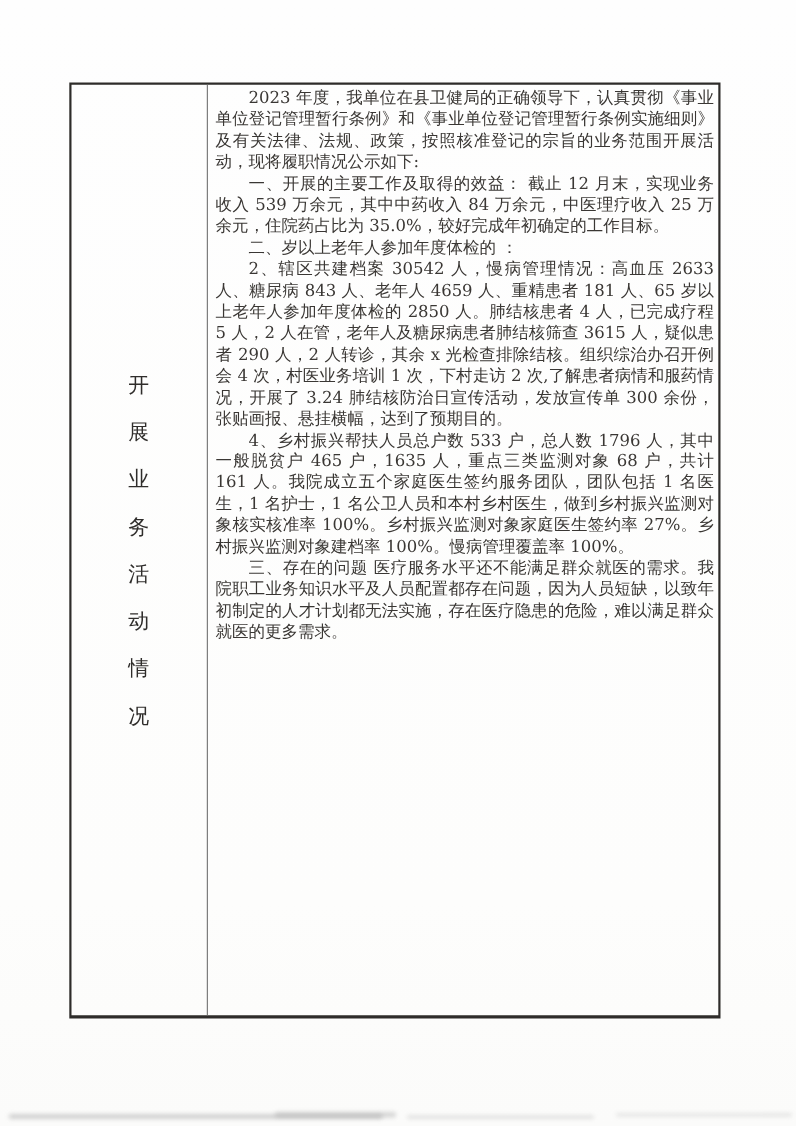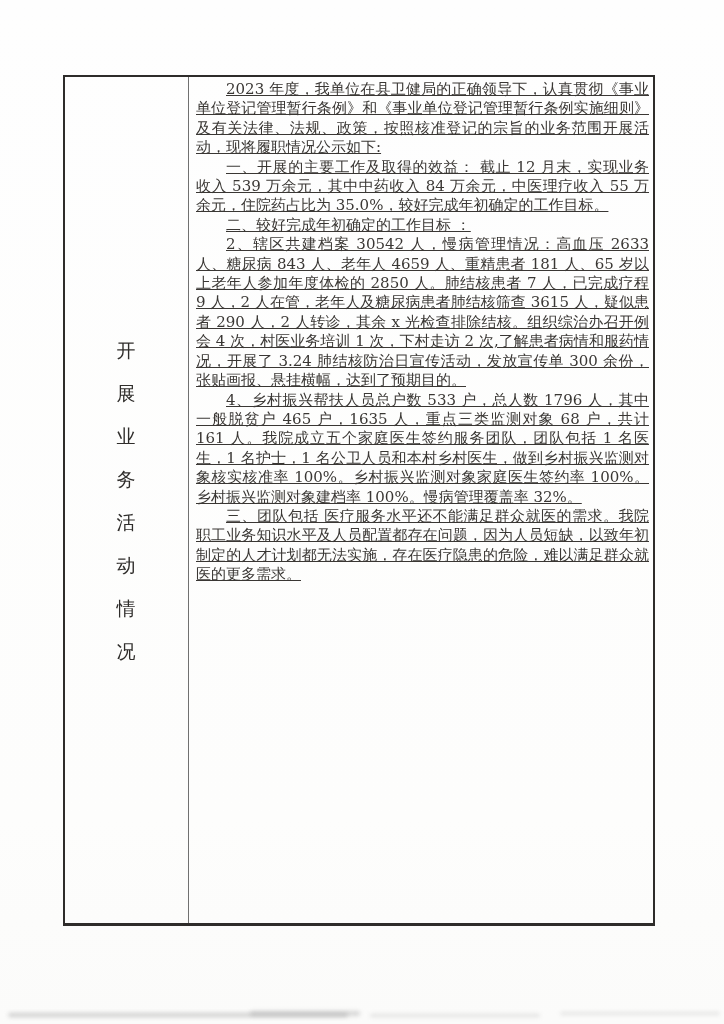--- a/index.html
+++ b/index.html
@@ -26,21 +26,21 @@
     letter-spacing:1px;
   }
   .row-header-cell span{display:block;line-height:20px;}
   .body-cell{
     flex:1;box-sizing:border-box;
     padding:3px 4px 0 7px;
     font-size:15px;line-height:19.4px;
     color:#3a3734;
     text-align:justify;
   }
-  .para{margin:0;text-indent:2em;text-decoration:underline;}
+  .para{margin:0;text-indent:2em;}
   .scan-shadow{
     position:absolute;background:#a8a8a8;filter:blur(2px);
     border-radius:2px;
   }
   .shadow-1{left:8px;top:1013px;width:340px;height:4px;opacity:.55;}
   .shadow-2{left:370px;top:1014px;width:170px;height:3px;opacity:.35;}
   .shadow-3{left:560px;top:1012px;width:160px;height:3px;opacity:.30;}
   .shadow-4{left:250px;top:1011px;width:110px;height:5px;opacity:.45;}
 </style>
 </head>
@@ -56,25 +56,25 @@
       <span>业</span>
       <span>务</span>
       <span>活</span>
       <span>动</span>
       <span>情</span>
       <span>况</span>
     </div>
 
     <div class="body-cell">
       <p class="para">2023 年度，我单位在县卫健局的正确领导下，认真贯彻《事业单位登记管理暂行条例》和《事业单位登记管理暂行条例实施细则》及有关法律、法规、政策，按照核准登记的宗旨的业务范围开展活动，现将履职情况公示如下:</p>
-      <p class="para">一、开展的主要工作及取得的效益：  截止 12 月末，实现业务收入 539 万余元，其中中药收入 84 万余元，中医理疗收入 55 万余元，住院药占比为 35.0%，较好完成年初确定的工作目标。</p>
-      <p class="para">二、较好完成年初确定的工作目标 ：</p>
-      <p class="para">2、辖区共建档案 30542 人，慢病管理情况：高血压 2633 人、糖尿病 843 人、老年人 4659 人、重精患者 181 人、65 岁以上老年人参加年度体检的 2850 人。肺结核患者 7 人，已完成疗程 9 人，2 人在管，老年人及糖尿病患者肺结核筛查 3615 人，疑似患者 290 人，2 人转诊，其余 x 光检查排除结核。组织综治办召开例会 4 次，村医业务培训 1 次，下村走访 2 次,了解患者病情和服药情况，开展了 3.24 肺结核防治日宣传活动，发放宣传单 300 余份，张贴画报、悬挂横幅，达到了预期目的。</p>
-      <p class="para">4、乡村振兴帮扶人员总户数 533 户，总人数 1796 人，其中一般脱贫户 465 户，1635 人，重点三类监测对象 68 户，共计 161 人。我院成立五个家庭医生签约服务团队，团队包括 1 名医生，1 名护士，1 名公卫人员和本村乡村医生，做到乡村振兴监测对象核实核准率 100%。乡村振兴监测对象家庭医生签约率 100%。乡村振兴监测对象建档率 100%。慢病管理覆盖率 32%。</p>
-      <p class="para">三、团队包括 医疗服务水平还不能满足群众就医的需求。我院职工业务知识水平及人员配置都存在问题，因为人员短缺，以致年初制定的人才计划都无法实施，存在医疗隐患的危险，难以满足群众就医的更多需求。</p>
+      <p class="para">一、开展的主要工作及取得的效益：  截止 12 月末，实现业务收入 539 万余元，其中中药收入 84 万余元，中医理疗收入 25 万余元，住院药占比为 35.0%，较好完成年初确定的工作目标。</p>
+      <p class="para">二、岁以上老年人参加年度体检的 ：</p>
+      <p class="para">2、辖区共建档案 30542 人，慢病管理情况：高血压 2633 人、糖尿病 843 人、老年人 4659 人、重精患者 181 人、65 岁以上老年人参加年度体检的 2850 人。肺结核患者 4 人，已完成疗程 5 人，2 人在管，老年人及糖尿病患者肺结核筛查 3615 人，疑似患者 290 人，2 人转诊，其余 x 光检查排除结核。组织综治办召开例会 4 次，村医业务培训 1 次，下村走访 2 次,了解患者病情和服药情况，开展了 3.24 肺结核防治日宣传活动，发放宣传单 300 余份，张贴画报、悬挂横幅，达到了预期目的。</p>
+      <p class="para">4、乡村振兴帮扶人员总户数 533 户，总人数 1796 人，其中一般脱贫户 465 户，1635 人，重点三类监测对象 68 户，共计 161 人。我院成立五个家庭医生签约服务团队，团队包括 1 名医生，1 名护士，1 名公卫人员和本村乡村医生，做到乡村振兴监测对象核实核准率 100%。乡村振兴监测对象家庭医生签约率 27%。乡村振兴监测对象建档率 100%。慢病管理覆盖率 100%。</p>
+      <p class="para">三、存在的问题 医疗服务水平还不能满足群众就医的需求。我院职工业务知识水平及人员配置都存在问题，因为人员短缺，以致年初制定的人才计划都无法实施，存在医疗隐患的危险，难以满足群众就医的更多需求。</p>
     </div>
 
   </div>
 
   <div class="scan-shadow shadow-1"></div>
   <div class="scan-shadow shadow-2"></div>
   <div class="scan-shadow shadow-3"></div>
   <div class="scan-shadow shadow-4"></div>
 
 </div>

